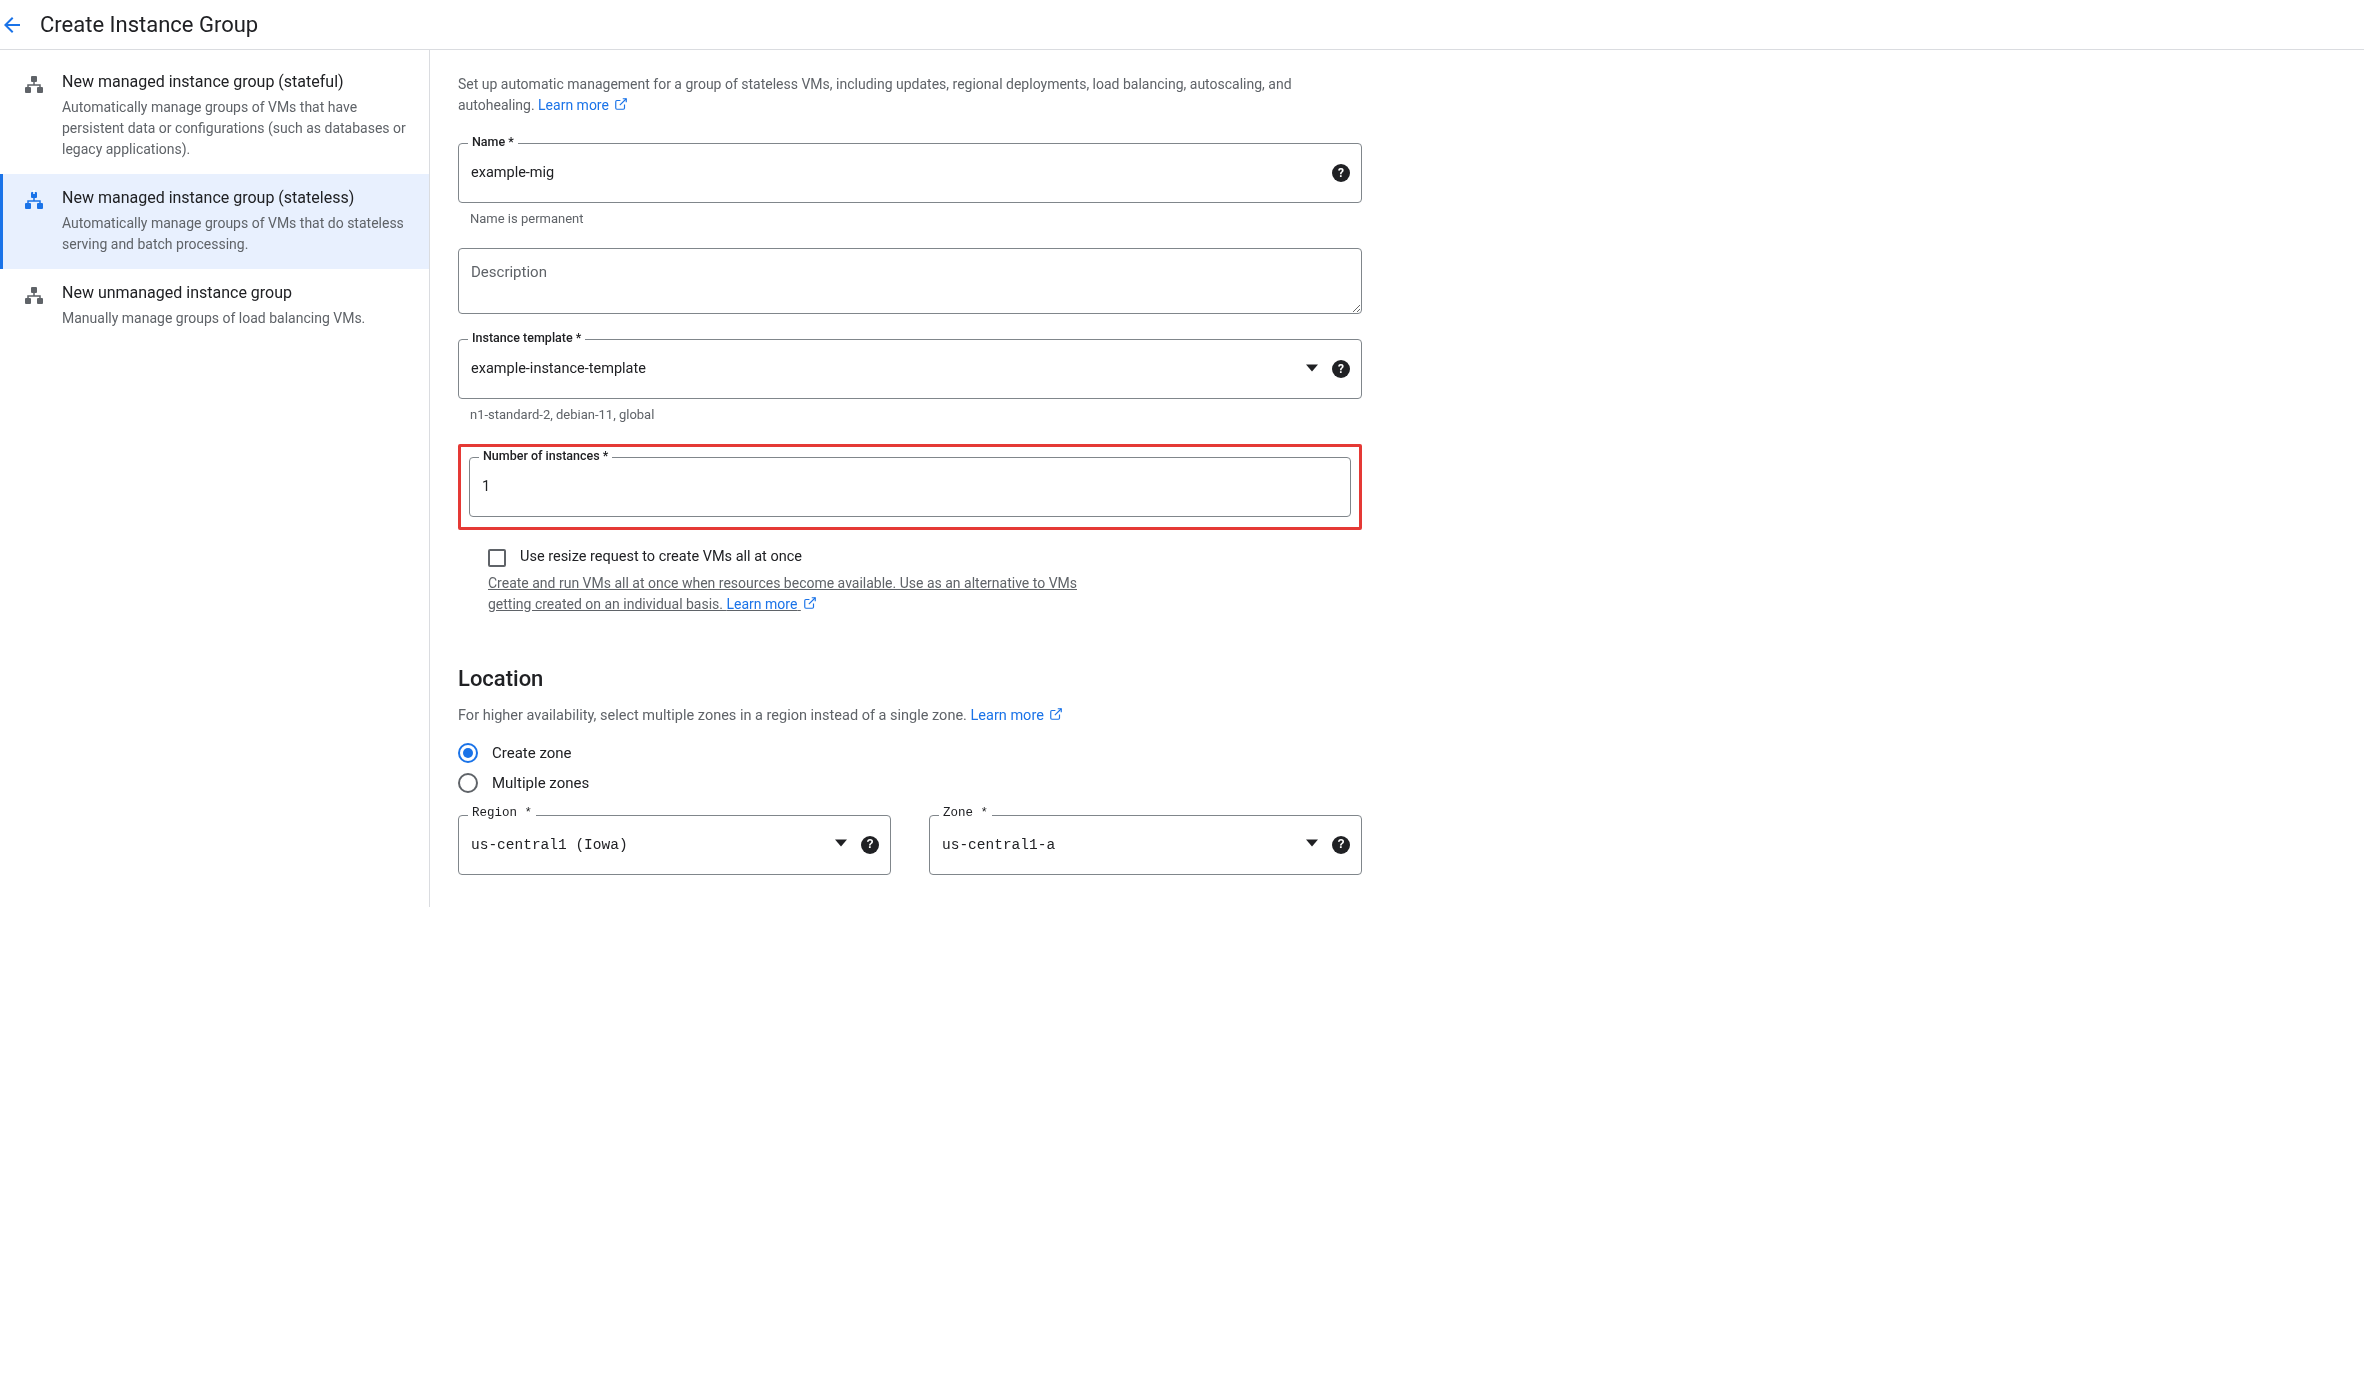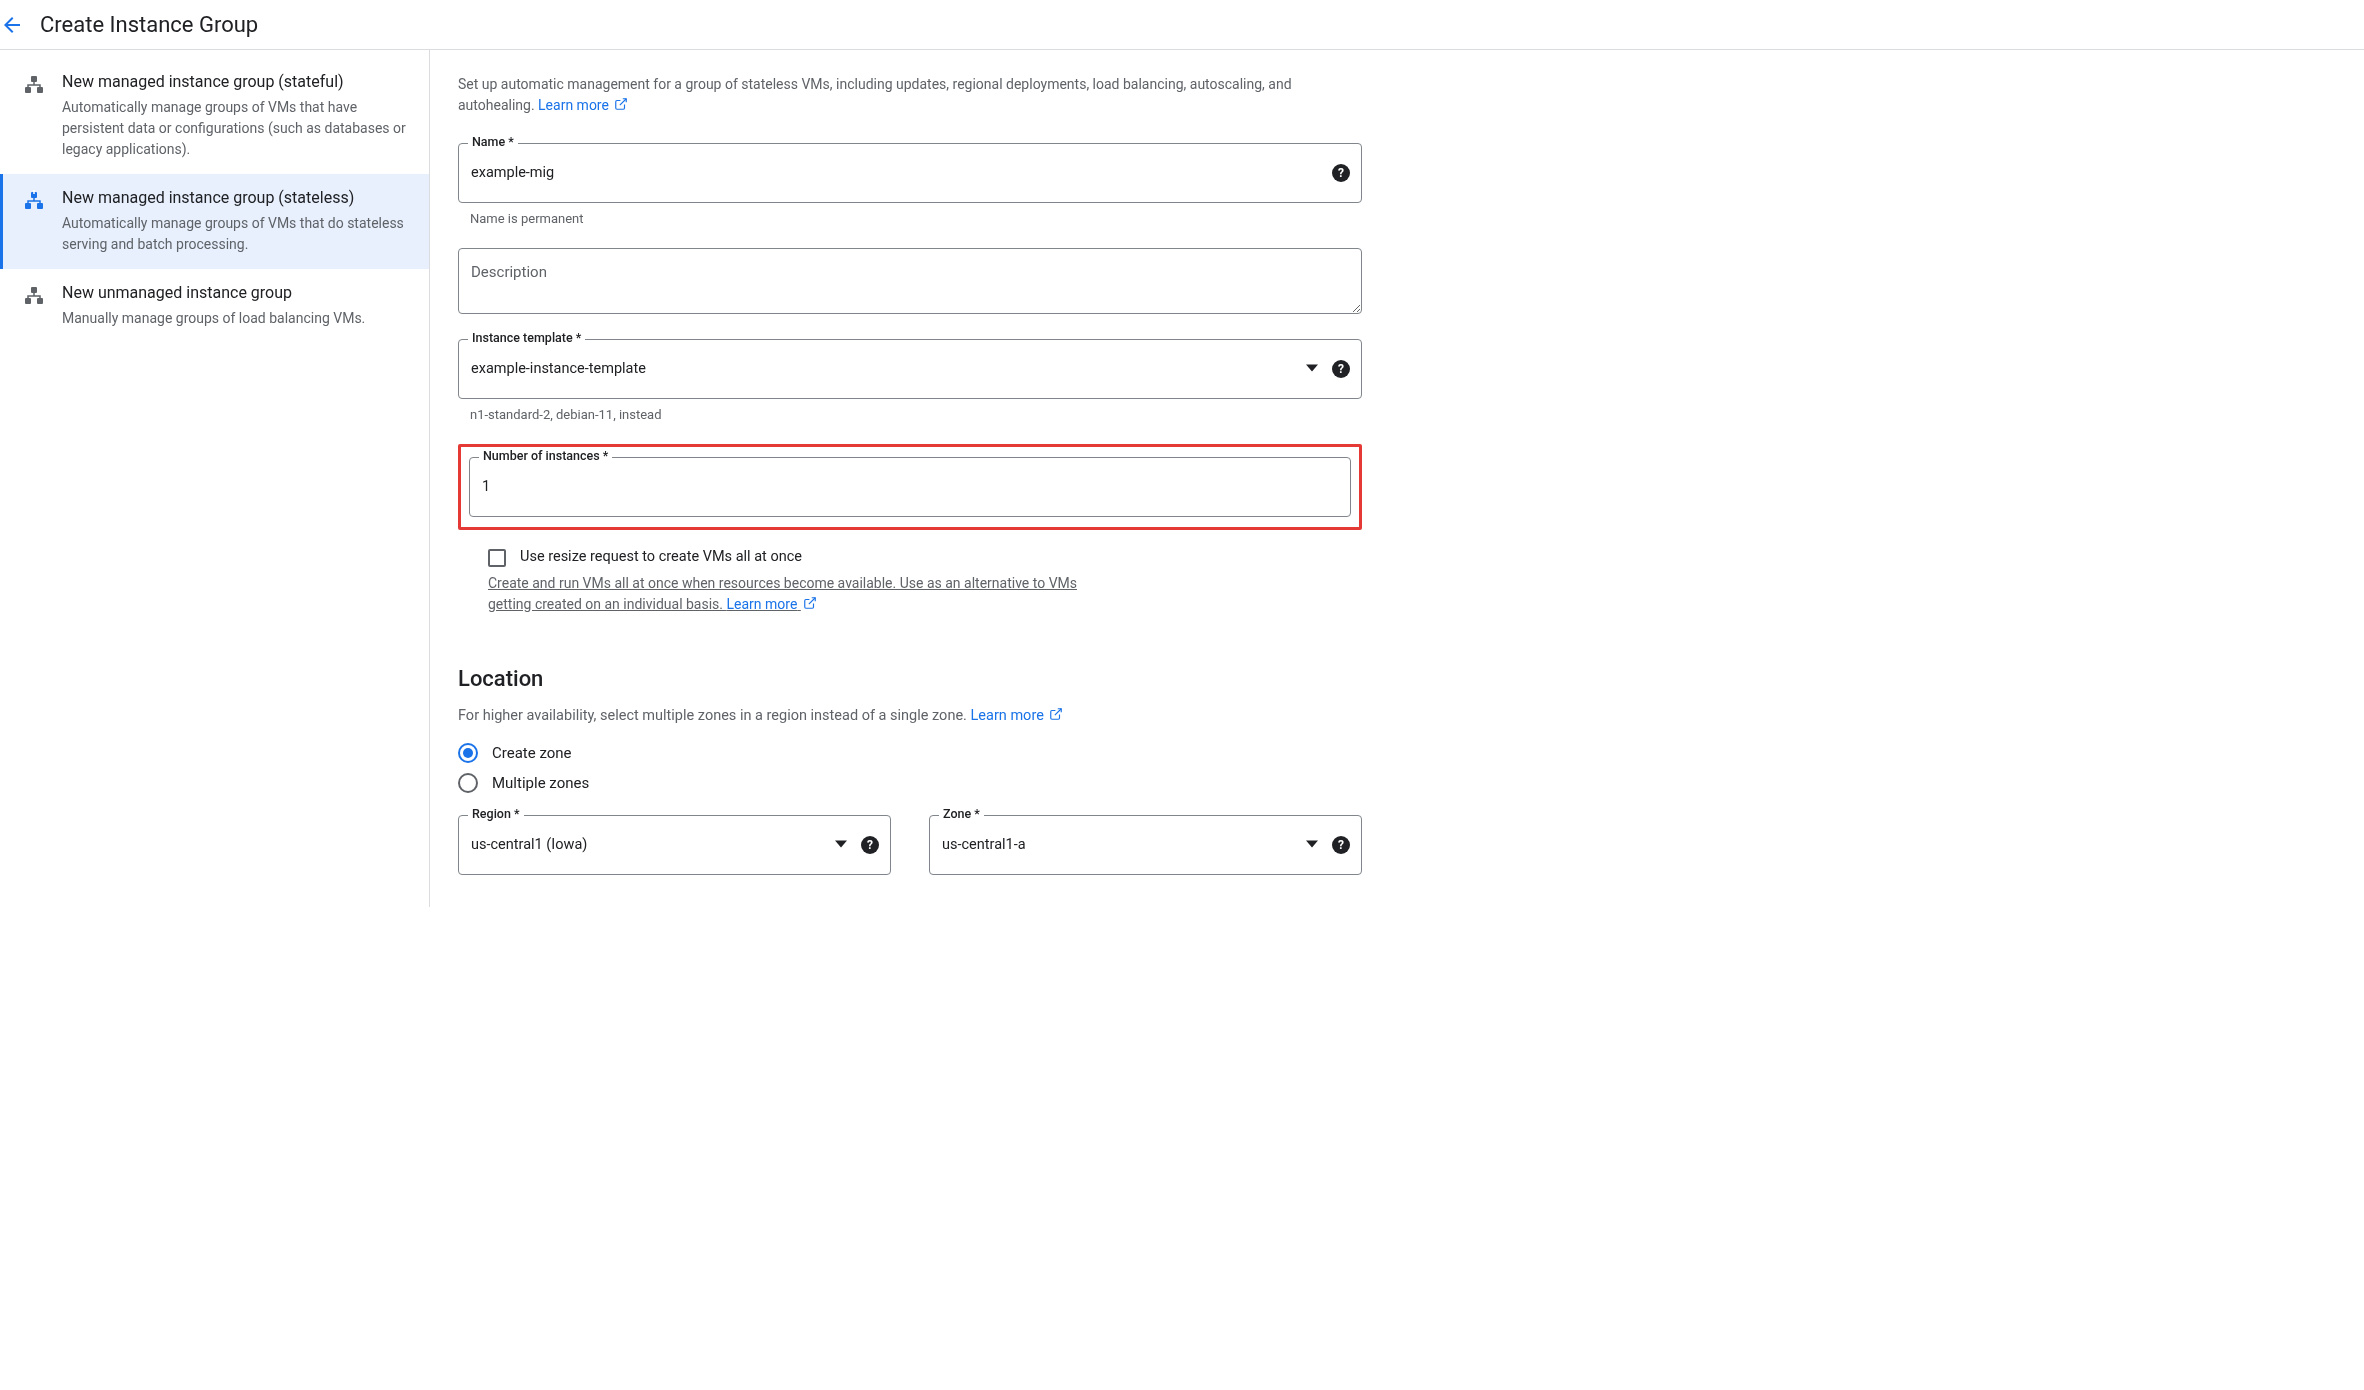--- a/index.html
+++ b/index.html
@@ -234,20 +234,21 @@
     border-radius: 50%;
     background: #1a73e8;
   }
   .radio-label {
     font-size: 15px;
     color: #202124;
   }
   .two-col {
     display: flex;
     gap: 38px;
+    font-family: Liberation Mono, monospace;
   }
   .two-col > div { flex: 1; }
   .gap-22 { margin-bottom: 22px; }
 </style>
 </head>
 <body>
 
 <div class="header">
   <span class="back-arrow">
     <svg width="24" height="24" viewBox="0 0 24 24" fill="none">
@@ -328,21 +329,21 @@
     </div>
 
     <div class="field-wrap">
       <label class="field-label">Instance template *</label>
       <input class="text-input select-input" readonly="" value="example-instance-template" style="">
       <span class="dropdown-caret"><svg width="12" height="12" viewBox="0 0 10 6">
             <path d="M0 0l5 6 5-6z" fill="#202124"></path>
           </svg></span>
       <span class="help-icon">?</span>
     </div>
-    <div class="helper-text gap-22">n1-standard-2, debian-11, instead</div>
+    <div class="helper-text gap-22">n1-standard-2, debian-11, global</div>
 
     <div class="highlight-box">
       <div class="field-wrap">
         <label class="field-label">Number of instances *</label>
         <input class="text-input" value="1" style="">
       </div>
     </div>
 
     <div class="checkbox-row">
       <span class="checkbox"></span>

